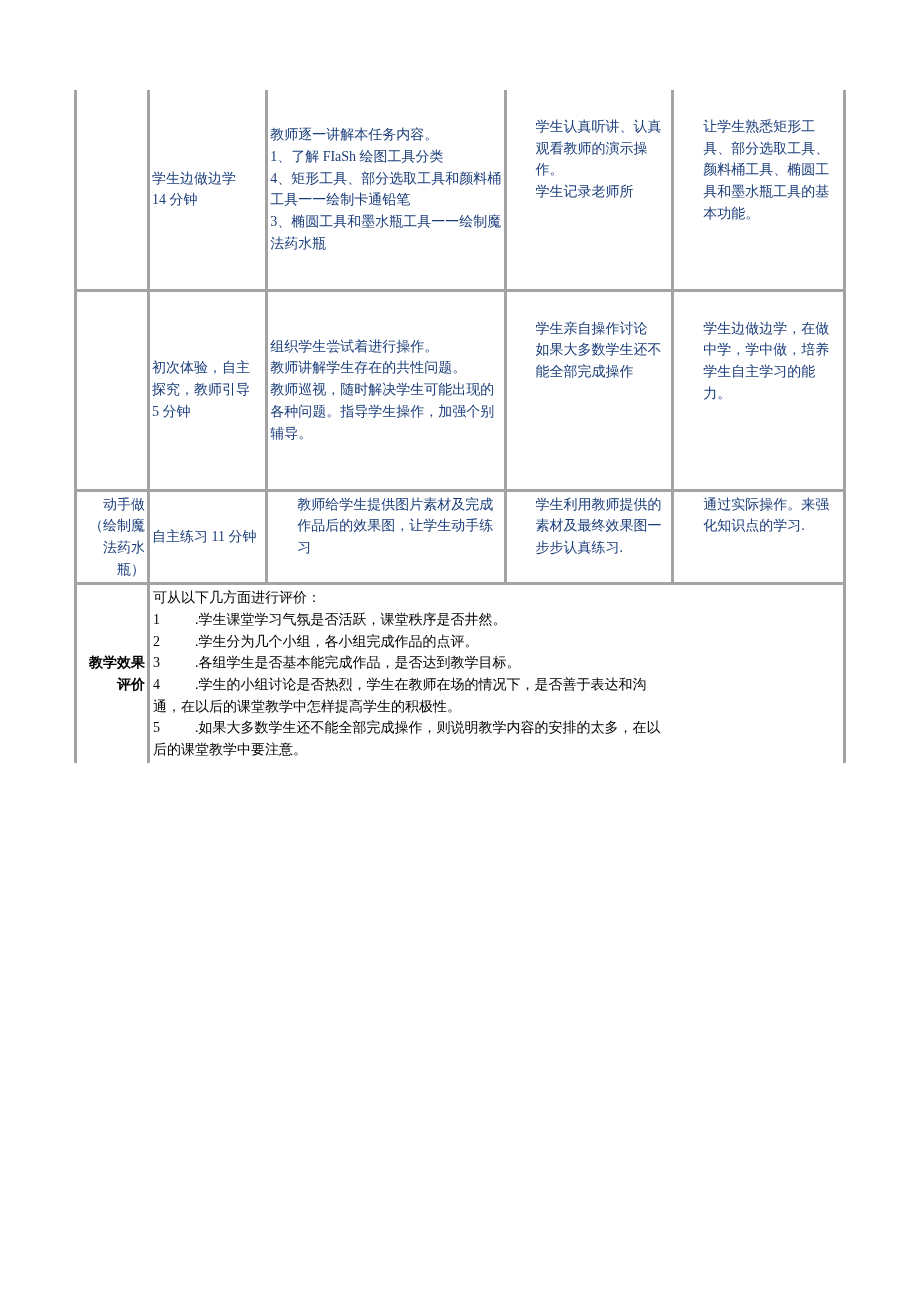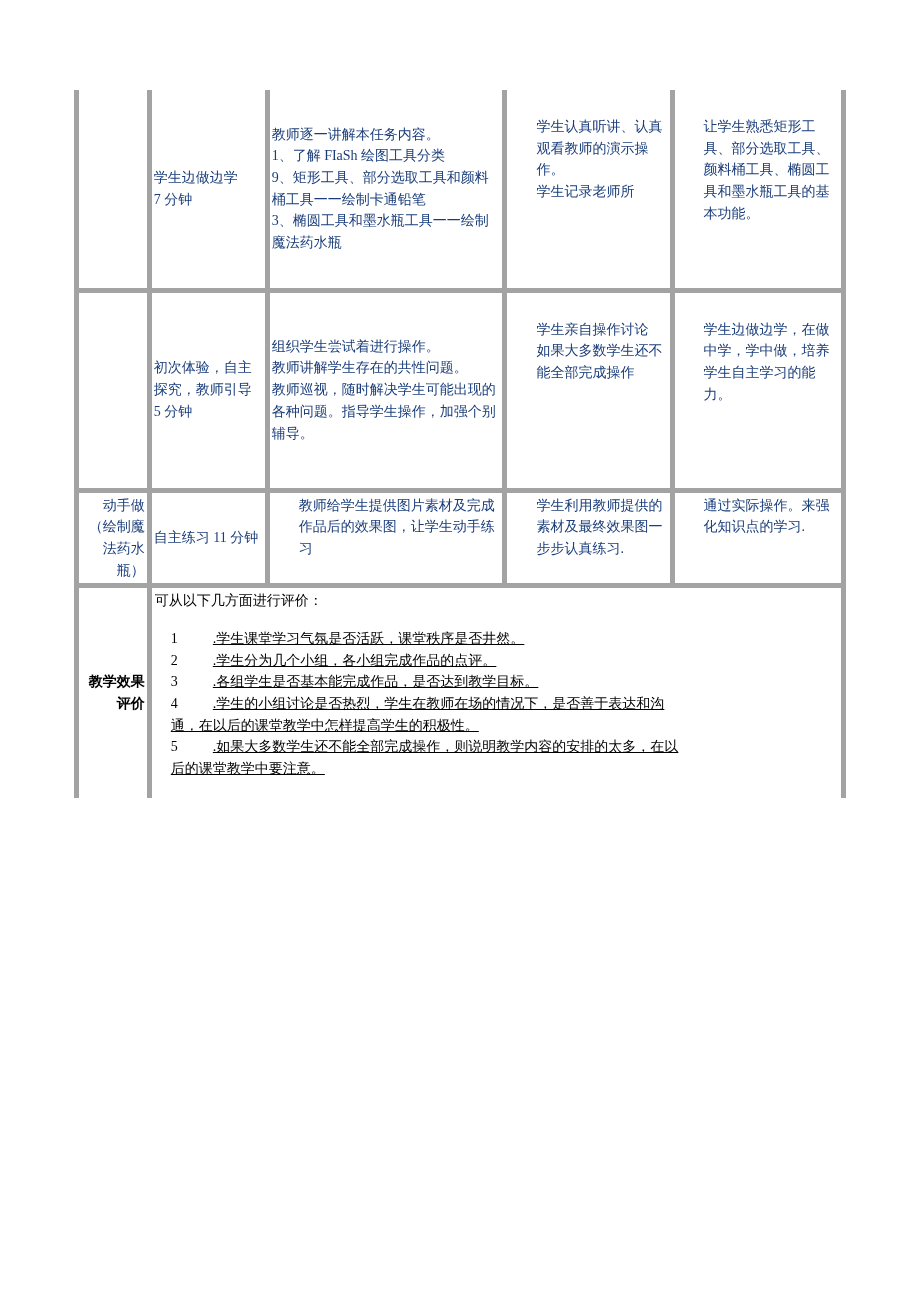--- a/index.html
+++ b/index.html
@@ -16,43 +16,42 @@
     box-sizing: border-box;
     padding: 90px 74px 0 74px;
     background: #fff;
   }
   table {
     border-collapse: collapse;
     width: 100%;
     table-layout: fixed;
   }
   td {
-    border: 5px solid #a3a3a3;
+    border: 3px solid #a3a3a3;
     vertical-align: middle;
     padding: 2px 2px;
     line-height: 1.55;
     word-break: break-all;
   }
   .col1 { width: 68px; }
   .col2 { width: 110px; }
   .col3 { width: 222px; }
   .col4 { width: 156px; }
   .col5 { width: 160px; }
   .blue { color: #1a3d7a; }
   .center { text-align: right; }
   .row-tall { height: 200px; }
   .row-tall2 { height: 200px; }
   .row-med { height: 86px; }
   .no-top { border-top: none; }
   ol.eval {
-    margin: 16px;
+    margin: 0;
     padding: 0 0 0 1px;
     list-style-position: inside;
     list-style-type: none;
-    text-decoration: underline;
   }
   ol.eval li {
     text-indent: 0;
     padding-left: 0;
   }
   ol.eval li .num {
     display: inline-block;
     width: 42px;
   }
   .eval-intro {
@@ -78,26 +77,26 @@
       <col class="col3">
       <col class="col4">
       <col class="col5">
     </colgroup>
 
     <tbody>
         <tr class="row-tall">
       <td class="no-top"></td>
       <td class="no-top blue cell-mid">
         <div>学生边做边学</div>
-        <div>7 分钟</div>
+        <div>14 分钟</div>
       </td>
       <td class="no-top blue cell-mid">
         <div>教师逐一讲解本任务内容。</div>
         <div>1、了解 FIaSh 绘图工具分类</div>
-        <div>9、矩形工具、部分选取工具和颜料桶工具一一绘制卡通铅笔</div>
+        <div>4、矩形工具、部分选取工具和颜料桶工具一一绘制卡通铅笔</div>
         <div>3、椭圆工具和墨水瓶工具一一绘制魔法药水瓶</div>
       </td>
       <td class="no-top blue cell-top spacer-top">
         <div>学生认真听讲、认真观看教师的演示操作。</div>
         <div>学生记录老师所</div>
       </td>
       <td class="no-top blue cell-top spacer-top">
         <div>让学生熟悉矩形工具、部分选取工具、颜料桶工具、椭圆工具和墨水瓶工具的基本功能。</div>
       </td>
     </tr>

